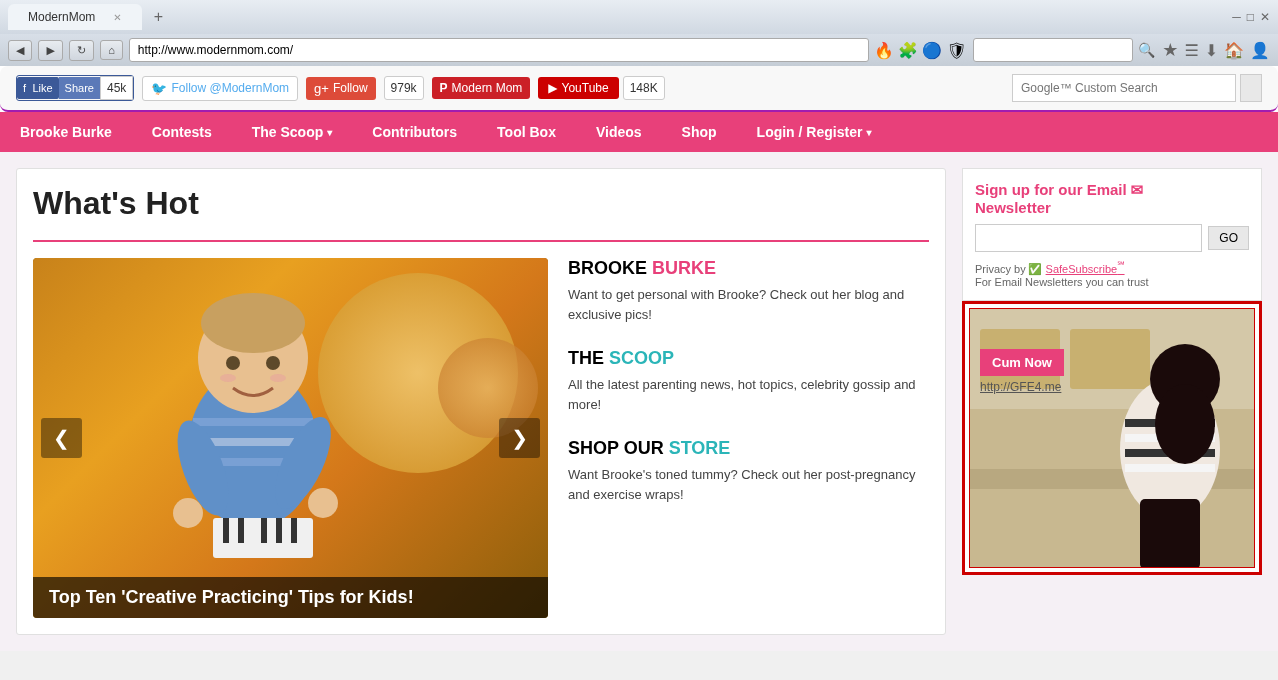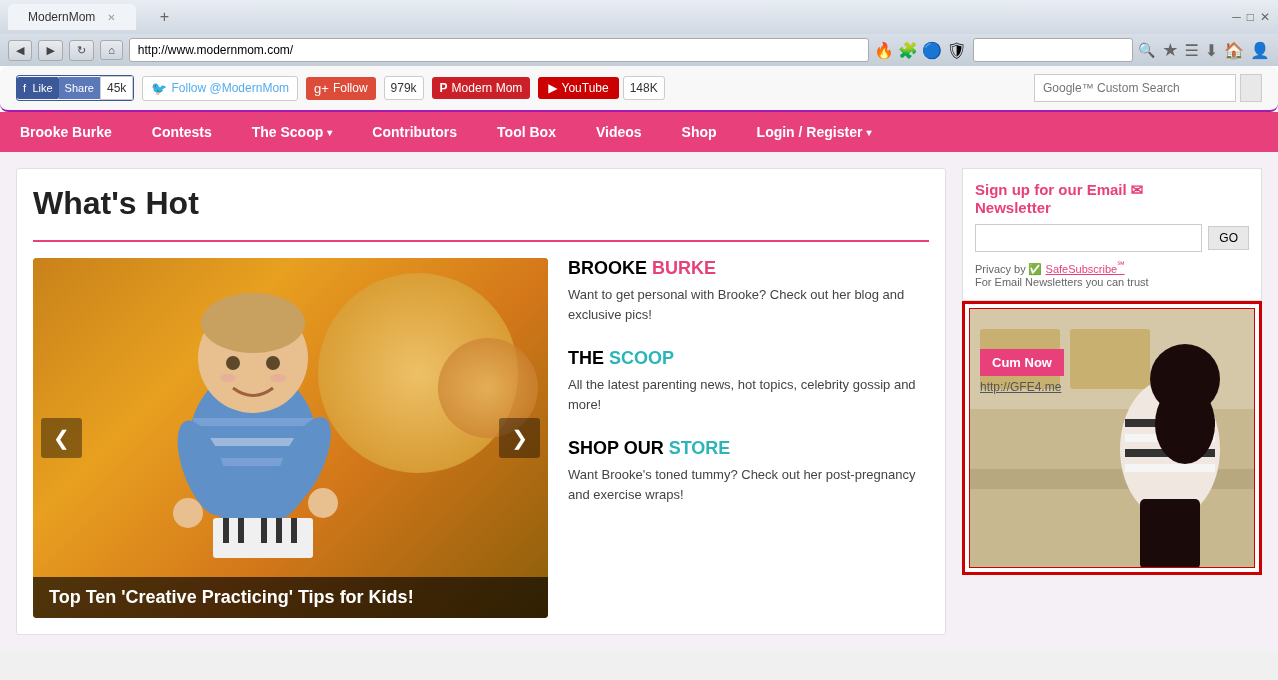--- a/index.html
+++ b/index.html
@@ -1,21 +1,21 @@
 <!DOCTYPE html>
 <html><head>
   <meta charset="utf-8">
   <style>
     * { margin: 0; padding: 0; box-sizing: border-box; }
     body { font-family: Arial, sans-serif; background: #f0f0f0; width: 1278px; overflow-x: hidden; }
 
     
     .browser-chrome { background: linear-gradient(to bottom, #dde3ea, #c8cfd8); }
     .browser-titlebar { display: flex; align-items: center; padding: 4px 8px; background: linear-gradient(to bottom, #e8edf3, #d0d8e2); }
-    .browser-tab { background: #f0f4f8; border-radius: 6px 6px 0 0; padding: 6px 20px; font-size: 12px; color: #333; display: flex; align-items: center; gap: 12px; margin-right: 16px; }
+    .browser-tab { background: #f0f4f8; border-radius: 6px 6px 0 0; padding: 6px 20px; font-size: 12px; color: #333; display: flex; align-items: center; gap: 18px; margin-right: 4px; }
     .tab-close { color: #999; font-size: 10px; }
     .new-tab-btn { font-size: 16px; color: #666; padding: 2px 8px; }
     .browser-toolbar { display: flex; align-items: center; gap: 6px; padding: 4px 8px; background: linear-gradient(to bottom, #d8dfe8, #c5cdd6); }
     .nav-btn { background: linear-gradient(to bottom, #e8ecf0, #d0d6de); border: 1px solid #aaa; border-radius: 3px; padding: 3px 7px; font-size: 11px; color: #444; cursor: pointer; }
     .address-bar { flex: 1; height: 24px; border: 1px solid #aaa; border-radius: 3px; padding: 0 8px; font-size: 12px; background: white; }
     .toolbar-icons { display: flex; gap: 4px; align-items: center; }
     .search-input-browser { height: 24px; border: 1px solid #aaa; border-radius: 3px; padding: 0 6px; font-size: 11px; width: 160px; }
 
     
     .website { background: white; }
@@ -150,21 +150,21 @@
 
     <div style="display:flex;align-items:center;gap:4px;">
       <button class="youtube-btn">
         <span style="font-size:12px;">▶</span>
         <span>YouTube</span>
       </button>
       <span class="yt-count">148K</span>
     </div>
 
     <div class="social-search">
-      <input type="text" style="height: 28px; border: 1px solid rgb(204, 204, 204); padding: 0px 8px; font-size: 12px; width: 202px; color: rgb(153, 153, 153);" placeholder="Google™ Custom Search">
+      <input type="text" style="height: 28px; border: 1px solid rgb(204, 204, 204); padding: 0px 8px; font-size: 12px; width: 224px; color: rgb(153, 153, 153);" placeholder="Google™ Custom Search">
       <button style="height:28px;background:#e8e8e8;border:1px solid #ccc;padding:0 10px;font-size:12px;"></button>
     </div>
   </div>
 
   <nav class="main-nav">
     <a class="nav-item">
       <span>Brooke Burke</span>
     </a>
     <a class="nav-item">
       <span>Contests</span>

